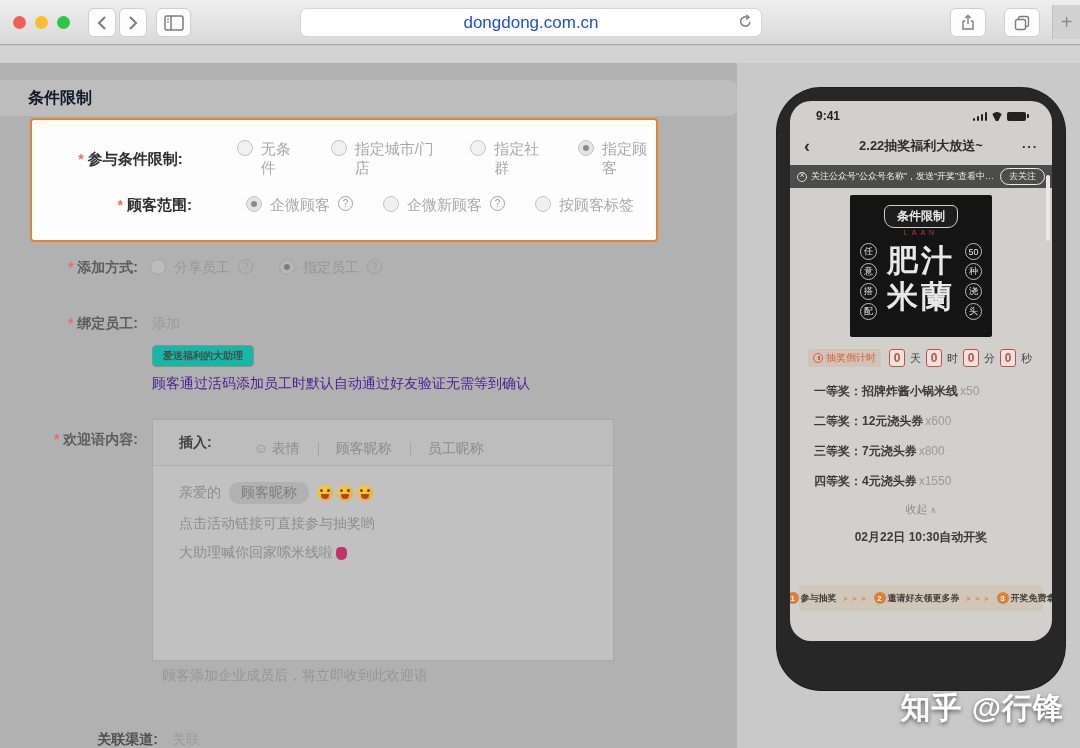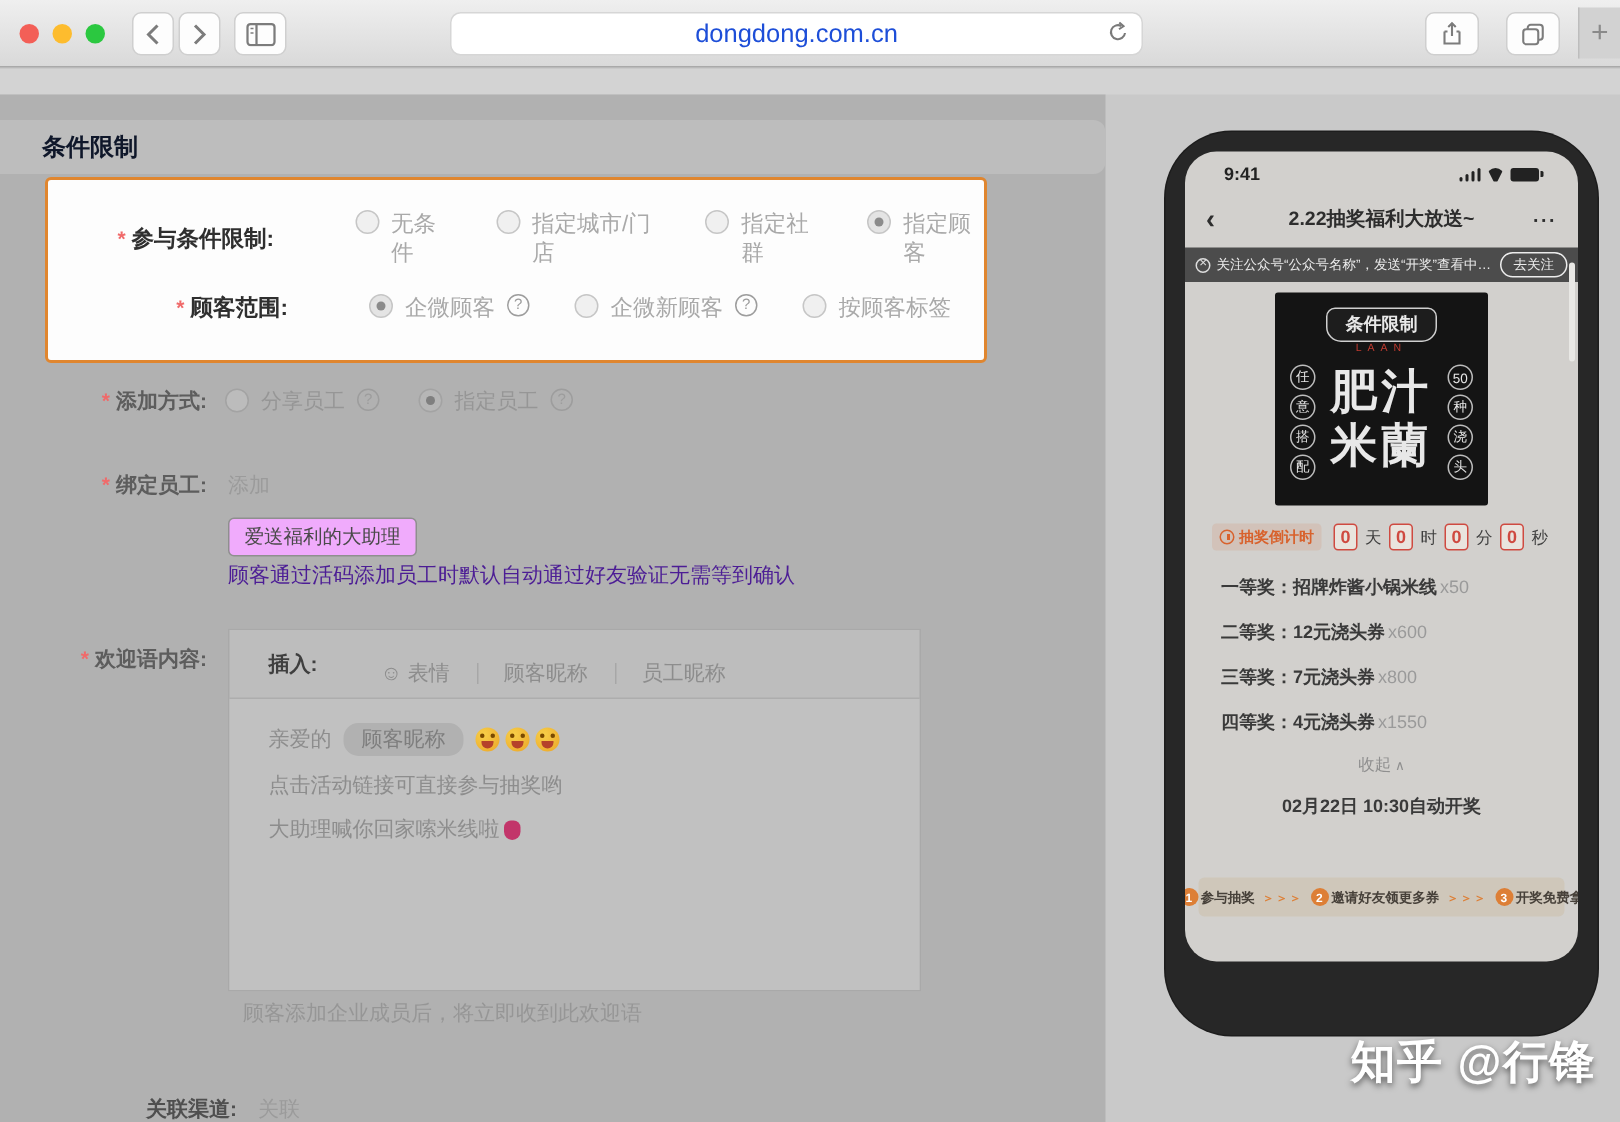--- a/index.html
+++ b/index.html
@@ -53,22 +53,22 @@
   .help{display:inline-flex;width:15px;height:15px;border:1px solid #9d9d9d;border-radius:50%;
     color:#9d9d9d;font-size:10px;align-items:center;justify-content:center;flex:none;}
   .help::after{content:"?";}
 
   
   .dimrow{position:absolute;display:flex;align-items:center;}
   .dimrow .flabel{width:138px;font-size:14px;color:#5d5d5d;}
   .dimrow .radios{margin-left:12px;gap:26px;}
   .dimrow .radio{font-size:14px;color:#969696;}
   .linktext{margin-left:14px;font-size:14px;color:#9b9b9b;}
-  .stafftag{position:absolute;left:152px;top:282px;background:#f0abfc;border:1px solid #8f8f8f;
-    border-radius:4px;padding:3px 10px;font-size:13px;color:#4a4a4a;font-weight:normal;}
+  .stafftag{position:absolute;left:152px;top:282px;background:#14b8a6;border:1px solid #8f8f8f;
+    border-radius:4px;padding:3px 10px;font-size:10px;color:#4a4a4a;font-weight:bold;}
   .staffhint{position:absolute;left:152px;top:312px;font-size:14px;color:#4c1d95;}
 
   
   .editor{position:absolute;left:152px;top:356px;width:462px;height:242px;background:#bdbdbd;border:1px solid #a9a9a9;}
   .edtoolbar{height:46px;border-bottom:1px solid #adadad;display:flex;align-items:center;padding-left:26px;font-size:14px;}
   .edtoolbar .ins{color:#3f3f3f;font-weight:bold;margin-right:24px;}
   .edtool{color:#8d8d8d;padding:0 18px;position:relative;margin-top:13px;}
   .edtool + .edtool::before{content:"";position:absolute;left:0;top:2px;bottom:2px;width:1px;background:#a7a7a7;}
   .edbody{position:relative;padding:16px 26px;font-size:14px;color:#8d8d8d;background:#c1c1c1;height:194px;}
   .chip{display:inline-block;background:#b1b1b1;border-radius:10px;padding:2px 12px;margin:0 8px;color:#7e7e7e;}
@@ -114,21 +114,21 @@
     border-radius:6px 6px 10px 10px;padding:2px 12px;font-size:12px;font-weight:bold;white-space:nowrap;background:#1d1d1d;}
   .pos-sub{position:absolute;left:50%;top:34px;transform:translateX(-50%);color:#c03b30;font-size:7px;letter-spacing:4px;}
   .pos-main{position:absolute;left:50%;top:48px;transform:translateX(-50%);text-align:center;
     font-size:31px;line-height:36px;font-weight:bold;white-space:nowrap;letter-spacing:3px;}
   .pos-side{position:absolute;top:48px;display:flex;flex-direction:column;gap:3px;}
   .pos-side span{display:flex;width:17px;height:17px;border:1px solid #bdbdbd;border-radius:50%;
     align-items:center;justify-content:center;font-size:9px;}
   .pos-left{left:10px;} .pos-right{right:10px;}
 
   .cdown{position:absolute;left:0;top:248px;width:100%;display:flex;align-items:center;justify-content:center;gap:3px;}
-  .cdlabel{display:flex;align-items:center;color:#d8622d;font-size:10px;font-weight:bold;
+  .cdlabel{display:flex;align-items:center;color:#d8622d;font-size:10px;font-weight:normal;
     background:rgba(216,98,45,.12);border-radius:3px;padding:2px 5px;margin-right:5px;}
   .clock{width:10px;height:10px;border:1px solid #d8622d;border-radius:50%;display:inline-block;position:relative;margin-right:3px;}
   .clock::after{content:"";position:absolute;left:4px;top:2px;width:1.5px;height:4px;background:#d8622d;}
   .cdbox{width:16px;height:18px;border:1px solid #cf4a41;border-radius:3px;background:#e9e4de;color:#cf4a41;
     font-size:12px;font-weight:bold;display:flex;align-items:center;justify-content:center;}
   .cdunit{font-size:11px;color:#3f3f3f;margin:0 2px;}
 
   .prize{position:absolute;left:24px;font-size:12px;color:#3a3a3a;white-space:nowrap;}
   .prize b{font-weight:bold;}
   .prize .cnt{color:#9a9a9a;margin-left:2px;}

